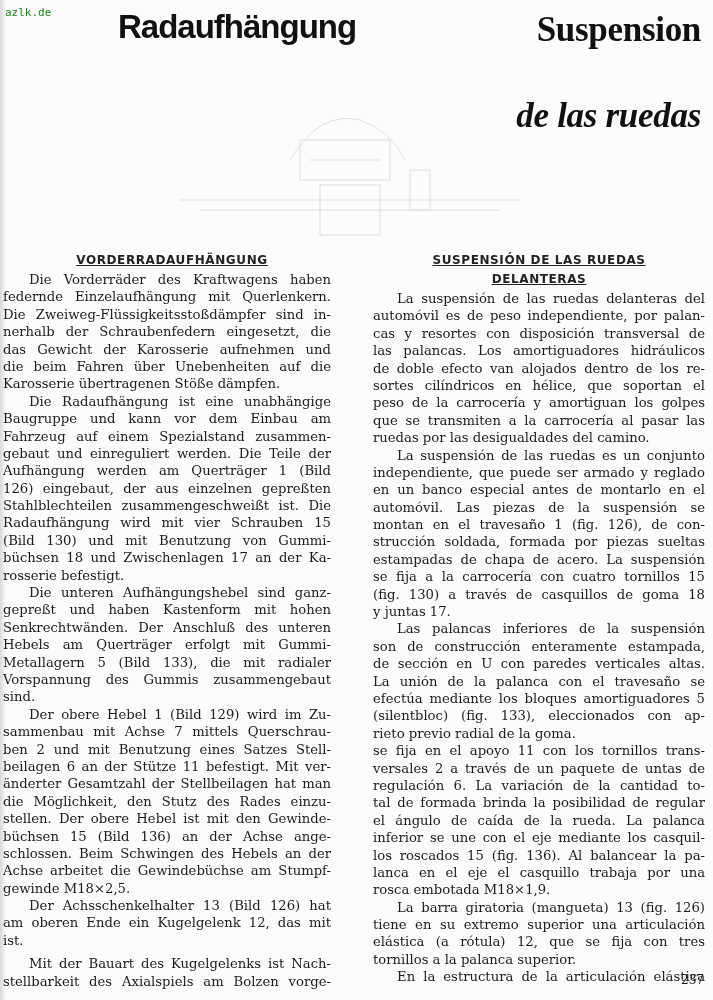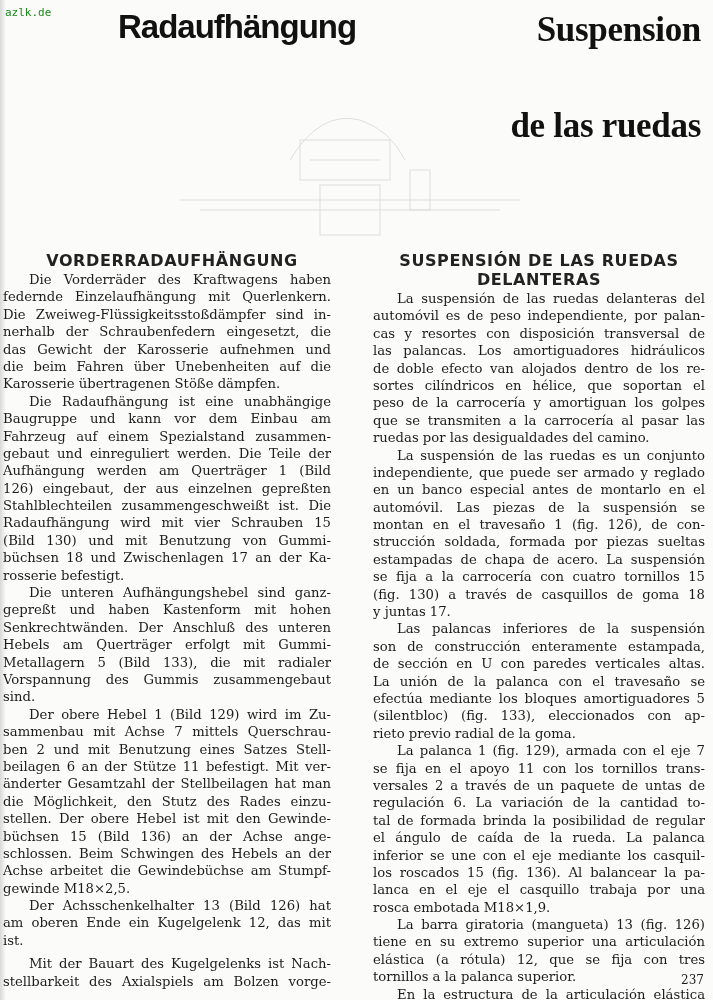--- a/index.html
+++ b/index.html
@@ -17,30 +17,30 @@
   .left-edge {
     position: absolute; left: 0; top: 0; width: 6px; height: 1000px;
     background: linear-gradient(to right, #d8d8d6, #fbfbf9);
   }
   .title {
     position: absolute; font-family: "Liberation Serif", serif; font-weight: bold;
     font-size: 35px; color: #111; letter-spacing: -0.3px; white-space: nowrap; margin-left: 25px;
   }
   .title-de { left: 93px; top: 8px; font-family: "Liberation Sans", sans-serif; font-size: 33px; letter-spacing: -1px; }
   .title-es-1 { right: 12px; top: 10px; }
-  .title-es-2 { right: 12px; top: 106px; }
+  .title-es-2 { right: 12px; top: 96px; font-style: italic; }
   .drawing {
     position: absolute; left: 180px; top: 100px; width: 340px; height: 140px; opacity: 0.25;
   }
   .col { position: absolute; font-size: 13.2px; line-height: 17.4px; }
   .col-de { left: 3px; top: 250px; width: 328px; }
   .col-es { left: 373px; top: 250px; width: 332px; }
   .heading {
-    font-family: "DejaVu Sans", sans-serif; font-weight: bold; font-size: 16px;
-    letter-spacing: 0.6px; text-align: center; line-height: 17px; color: #222;
+    font-family: "DejaVu Sans", sans-serif; font-weight: bold; font-size: 12px;
+    letter-spacing: 0.6px; text-align: center; line-height: 17px; color: #222; text-decoration: underline;
   }
   .col-de .heading { margin: 2px 0 2px 0; padding-left: 10px; }
   .col-es .heading { margin: 2px 0 2px 0; }
   .line {
     display: block; white-space: nowrap; text-align: justify; text-align-last: justify;
     height: 17.4px; overflow: hidden;
   }
   .line.last { text-align-last: left; }
   .line.indent { padding-left: 26px; }
   .col-es .line.indent { padding-left: 24px; }
@@ -140,21 +140,20 @@
       <span class="line">se fija a la carrocería con cuatro tornillos 15</span>
       <span class="line">(fig. 130) a través de casquillos de goma 18</span>
       <span class="line last">y juntas 17.</span>
       <span class="line indent">Las palancas inferiores de la suspensión</span>
       <span class="line">son de construcción enteramente estampada,</span>
       <span class="line">de sección en U con paredes verticales altas.</span>
       <span class="line">La unión de la palanca con el travesaño se</span>
       <span class="line">efectúa mediante los bloques amortiguadores 5</span>
       <span class="line">(silentbloc) (fig. 133), eleccionados con ap-</span>
       <span class="line last">rieto previo radial de la goma.</span>
-      <span class="line indent">La palanca 1 (fig. 129), armada con el eje 7</span>
       <span class="line">se fija en el apoyo 11 con los tornillos trans-</span>
       <span class="line">versales 2 a través de un paquete de untas de</span>
       <span class="line">regulación 6. La variación de la cantidad to-</span>
       <span class="line">tal de formada brinda la posibilidad de regular</span>
       <span class="line">el ángulo de caída de la rueda. La palanca</span>
       <span class="line">inferior se une con el eje mediante los casquil-</span>
       <span class="line">los roscados 15 (fig. 136). Al balancear la pa-</span>
       <span class="line">lanca en el eje el casquillo trabaja por una</span>
       <span class="line last">rosca embotada M18×1,9.</span>
       <span class="line indent">La barra giratoria (mangueta) 13 (fig. 126)</span>

